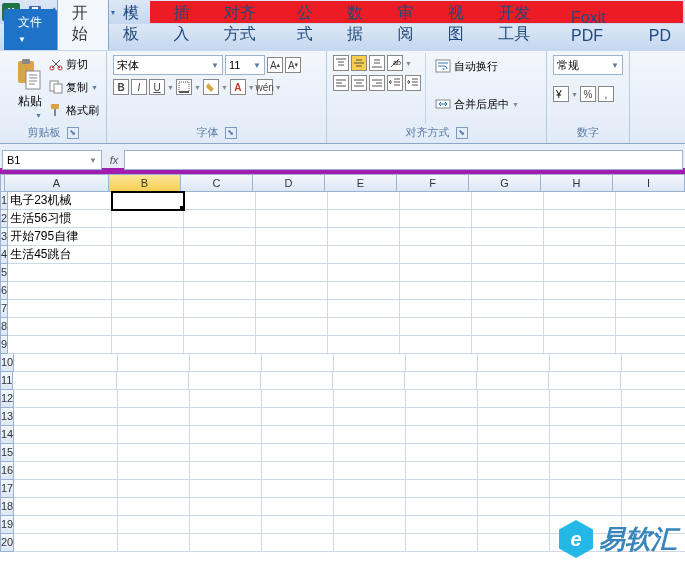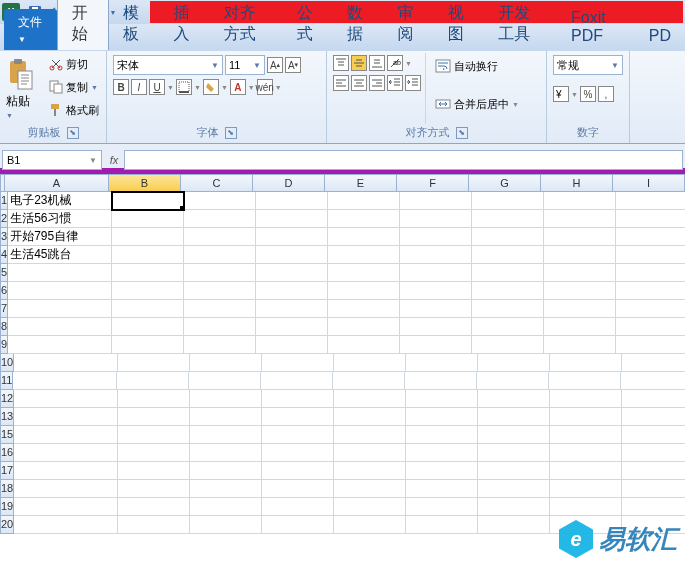--- a/index.html
+++ b/index.html
@@ -11,21 +11,21 @@
 .redbar{flex:1;height:22px;background:#ed1c24;margin-left:8px}
 .tabstrip{height:26px;background:linear-gradient(#dce7f5,#c5d8ef);display:flex;align-items:flex-end;padding-left:4px;gap:0}
 .file-tab{background:#1e73c8;color:#fff;padding:5px 14px;border-radius:3px 3px 0 0;font-size:12px;cursor:pointer}
 .tab{padding:5px 14px;color:#1f497d;cursor:pointer;font-size:16px;border-radius:3px 3px 0 0}
 .tab.active{background:#f3f7fc;border:1px solid #8ba8cc;border-bottom:none;color:#3b3b3b}
 .ribbon{height:94px;background:linear-gradient(#f3f7fc,#e1ebf7);border-top:1px solid #c5d8ef;border-bottom:1px solid #8ba8cc;display:flex}
 .group{border-right:1px solid #b8cce0;padding:2px 4px;display:flex;flex-direction:column;height:100%}
 .group-body{flex:1;display:flex;gap:2px}
 .group-label{text-align:right;font-size:11px;color:#5b7aa8;padding:1px 0;display:flex;justify-content:center;align-items:center;gap:6px}
 .dlauncher{width:12px;height:12px;border:1px solid #7d9bc1;font-size:8px;display:flex;align-items:center;justify-content:center;color:#5b7aa8;cursor:pointer}
-.bigbtn{width:40px;display:flex;flex-direction:column;align-items:flex-start;justify-content:center;gap:2px;cursor:pointer;border-radius:3px;padding:2px}
+.bigbtn{width:40px;display:flex;flex-direction:column;align-items:flex-end;justify-content:center;gap:2px;cursor:pointer;border-radius:3px;padding:2px}
 .smbtn{display:flex;align-items:center;gap:3px;padding:1px 3px;cursor:pointer;border-radius:2px;font-size:11px;height:22px}
 .sq{width:16px;height:16px;border:1px solid #888;display:flex;align-items:center;justify-content:center;font-size:10px;color:#444;cursor:pointer;background:#fff}
 .combo{height:20px;border:1px solid #9bb3d0;background:#fff;display:flex;align-items:center;padding:0 3px;font-size:11px;cursor:pointer}
 .combo .dd{margin-left:auto;color:#5b7aa8;font-size:8px}
 .formula-area{height:22px;background:#e8eef8;border-bottom:6px solid #a21caf;display:flex;align-items:center}
 .namebox{width:100px;height:20px;border:1px solid #9bb3d0;background:#fff;margin:0 2px;display:flex;align-items:center;padding:0 4px;font-size:11px}
 .namebox .dd{margin-left:auto;color:#888;font-size:8px}
 .fx{width:20px;text-align:center;font-style:italic;color:#555;font-size:11px}
 .fbar{flex:1;height:20px;border:1px solid #9bb3d0;background:#fff;margin-right:2px}
 .blank{height:8px;background:#e8eef8}
@@ -474,20 +474,32 @@
         <div class="cell"></div>
         <div class="cell"></div>
         <div class="cell"></div>
         <div class="cell"></div>
         <div class="cell"></div>
         <div class="cell"></div>
         <div class="cell"></div>
         <div class="cell"></div>
       </div>
       <div class="row">
+        <div class="rh">14</div>
+        <div class="cell first"></div>
+        <div class="cell"></div>
+        <div class="cell"></div>
+        <div class="cell"></div>
+        <div class="cell"></div>
+        <div class="cell"></div>
+        <div class="cell"></div>
+        <div class="cell"></div>
+        <div class="cell"></div>
+      </div>
+      <div class="row">
         <div class="rh">15</div>
         <div class="cell first"></div>
         <div class="cell"></div>
         <div class="cell"></div>
         <div class="cell"></div>
         <div class="cell"></div>
         <div class="cell"></div>
         <div class="cell"></div>
         <div class="cell"></div>
         <div class="cell"></div>

